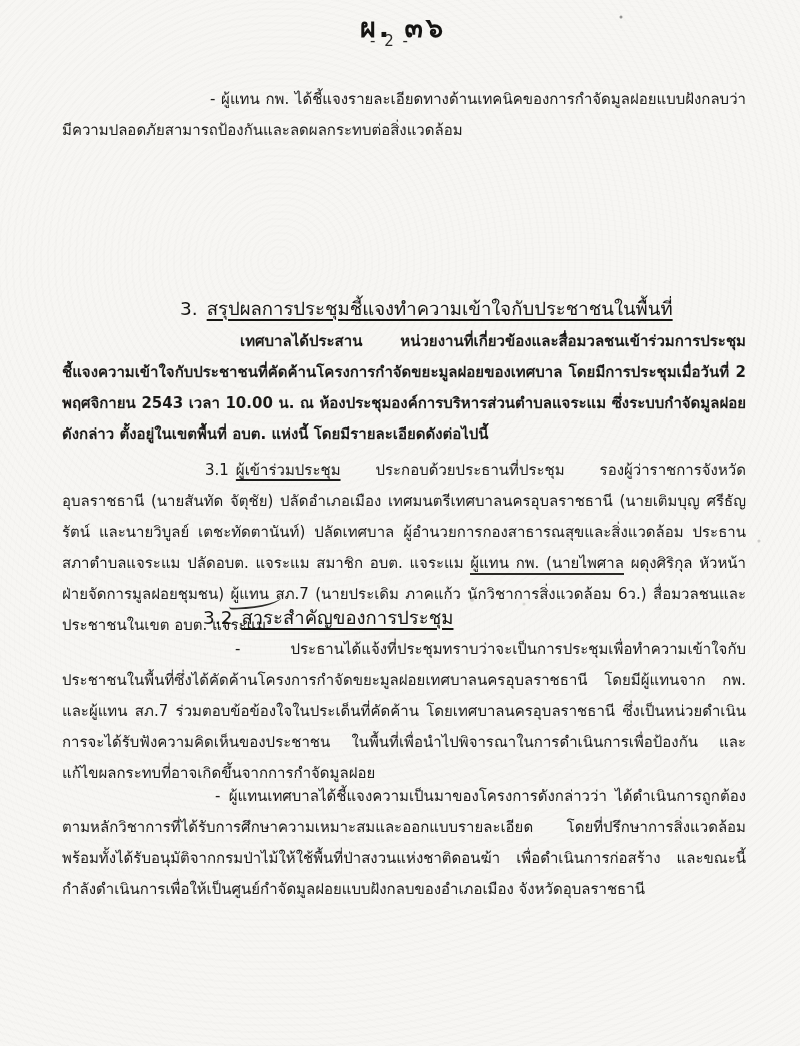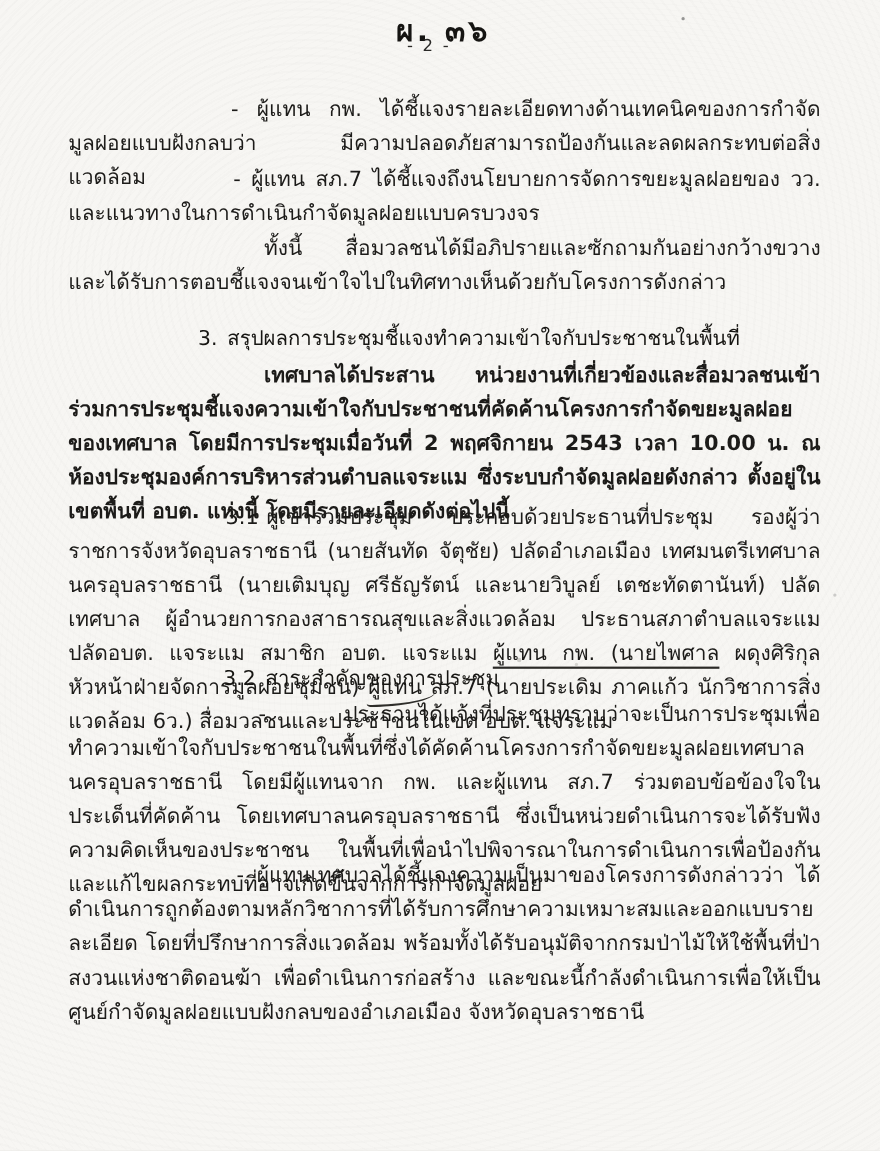--- a/index.html
+++ b/index.html
@@ -35,36 +35,37 @@
     left: 370px;
     font-size: 15px;
     letter-spacing: 2px;
     color: #2a2927;
   }
   .para {
     position: absolute;
     left: 62px;
     width: 684px;
     margin: 0;
-    font-size: 19px;
+    font-size: 15px;
     line-height: 31px;
     text-align: justify;
     text-justify: inter-word;
     color: #1c1b19;
   }
   .heading {
     position: absolute;
     margin: 0;
     font-size: 18.5px;
     line-height: 30px;
     white-space: nowrap;
     color: #161512;
   }
   .heading .num { margin-right: 9px; }
   .u {
+    text-decoration: underline;
     text-underline-offset: 4px;
     text-decoration-thickness: 1.5px;
   }
   .hand-underline {
     border-bottom: 2px solid #2b2a27;
     padding-bottom: 1px;
   }
   .squiggle {
     position: relative;
     white-space: nowrap;
@@ -99,23 +100,21 @@
 </head>
 <body>
 
 <div class="page">
 
   <div class="stamp">ผ. ๓๖</div>
   <div class="pagenum">- 2 -</div>
 
   <p class="para" style="top:84px; text-indent:148px;">- ผู้แทน กพ. ได้ชี้แจงรายละเอียดทางด้านเทคนิคของการกำจัดมูลฝอยแบบฝังกลบว่า มีความปลอดภัยสามารถป้องกันและลดผลกระทบต่อสิ่งแวดล้อม</p>
 
-  <p class="para" style="top:148px; text-indent:150px;">- ผู้แทน สภ.7 ได้ชี้แจงถึงนโยบายการจัดการขยะมูลฝอยของ วว. และแนวทางในการดำเนินกำจัดมูลฝอยแบบครบวงจร</p>
 
-  <p class="para" style="top:211px; text-indent:178px;">ทั้งนี้ สื่อมวลชนได้มีอภิปรายและซักถามกันอย่างกว้างขวาง และได้รับการตอบชี้แจงจนเข้าใจไปในทิศทางเห็นด้วยกับโครงการดังกล่าว</p>
 
   <p class="heading" style="top:294px; left:180px;"><span class="num">3.</span><span class="u">สรุปผลการประชุมชี้แจงทำความเข้าใจกับประชาชนในพื้นที่</span></p>
 
   <p class="para" style="top:326px; text-indent:178px;font-weight:bold;">เทศบาลได้ประสาน หน่วยงานที่เกี่ยวข้องและสื่อมวลชนเข้าร่วมการประชุมชี้แจงความเข้าใจกับประชาชนที่คัดค้านโครงการกำจัดขยะมูลฝอยของเทศบาล โดยมีการประชุมเมื่อวันที่ 2 พฤศจิกายน 2543 เวลา 10.00 น. ณ ห้องประชุมองค์การบริหารส่วนตำบลแจระแม ซึ่งระบบกำจัดมูลฝอยดังกล่าว ตั้งอยู่ในเขตพื้นที่ อบต. แห่งนี้ โดยมีรายละเอียดดังต่อไปนี้</p>
 
   <p class="para" style="top:455px; text-indent:143px;"><span class="num" style="margin-right:7px;">3.1</span><span class="u">ผู้เข้าร่วมประชุม</span><span> ประกอบด้วยประธานที่ประชุม รองผู้ว่าราชการจังหวัดอุบลราชธานี (นายสันทัด จัตุชัย) ปลัดอำเภอเมือง เทศมนตรีเทศบาลนครอุบลราชธานี (นายเติมบุญ ศรีธัญรัตน์ และนายวิบูลย์ เตชะทัดตานันท์) ปลัดเทศบาล ผู้อำนวยการกองสาธารณสุขและสิ่งแวดล้อม ประธานสภาตำบลแจระแม ปลัดอบต. แจระแม สมาชิก อบต. แจระแม </span><span class="hand-underline">ผู้แทน กพ. (นายไพศาล</span><span> ผดุงศิริกุล หัวหน้าฝ่ายจัดการมูลฝอยชุมชน) </span><span class="squiggle">ผู้แทน</span><span> สภ.7 (นายประเดิม ภาคแก้ว นักวิชาการสิ่งแวดล้อม 6ว.) สื่อมวลชนและประชาชนในเขต อบต. แจระแม</span></p>
 
   <p class="heading" style="top:603px; left:203px;text-align:center;"><span class="num">3.2</span><span class="u">สาระสำคัญของการประชุม</span></p>
 
   <p class="para" style="top:634px; text-indent:173px;">- ประธานได้แจ้งที่ประชุมทราบว่าจะเป็นการประชุมเพื่อทำความเข้าใจกับประชาชนในพื้นที่ซึ่งได้คัดค้านโครงการกำจัดขยะมูลฝอยเทศบาลนครอุบลราชธานี โดยมีผู้แทนจาก กพ. และผู้แทน สภ.7 ร่วมตอบข้อข้องใจในประเด็นที่คัดค้าน โดยเทศบาลนครอุบลราชธานี ซึ่งเป็นหน่วยดำเนินการจะได้รับฟังความคิดเห็นของประชาชน ในพื้นที่เพื่อนำไปพิจารณาในการดำเนินการเพื่อป้องกัน และแก้ไขผลกระทบที่อาจเกิดขึ้นจากการกำจัดมูลฝอย</p>

